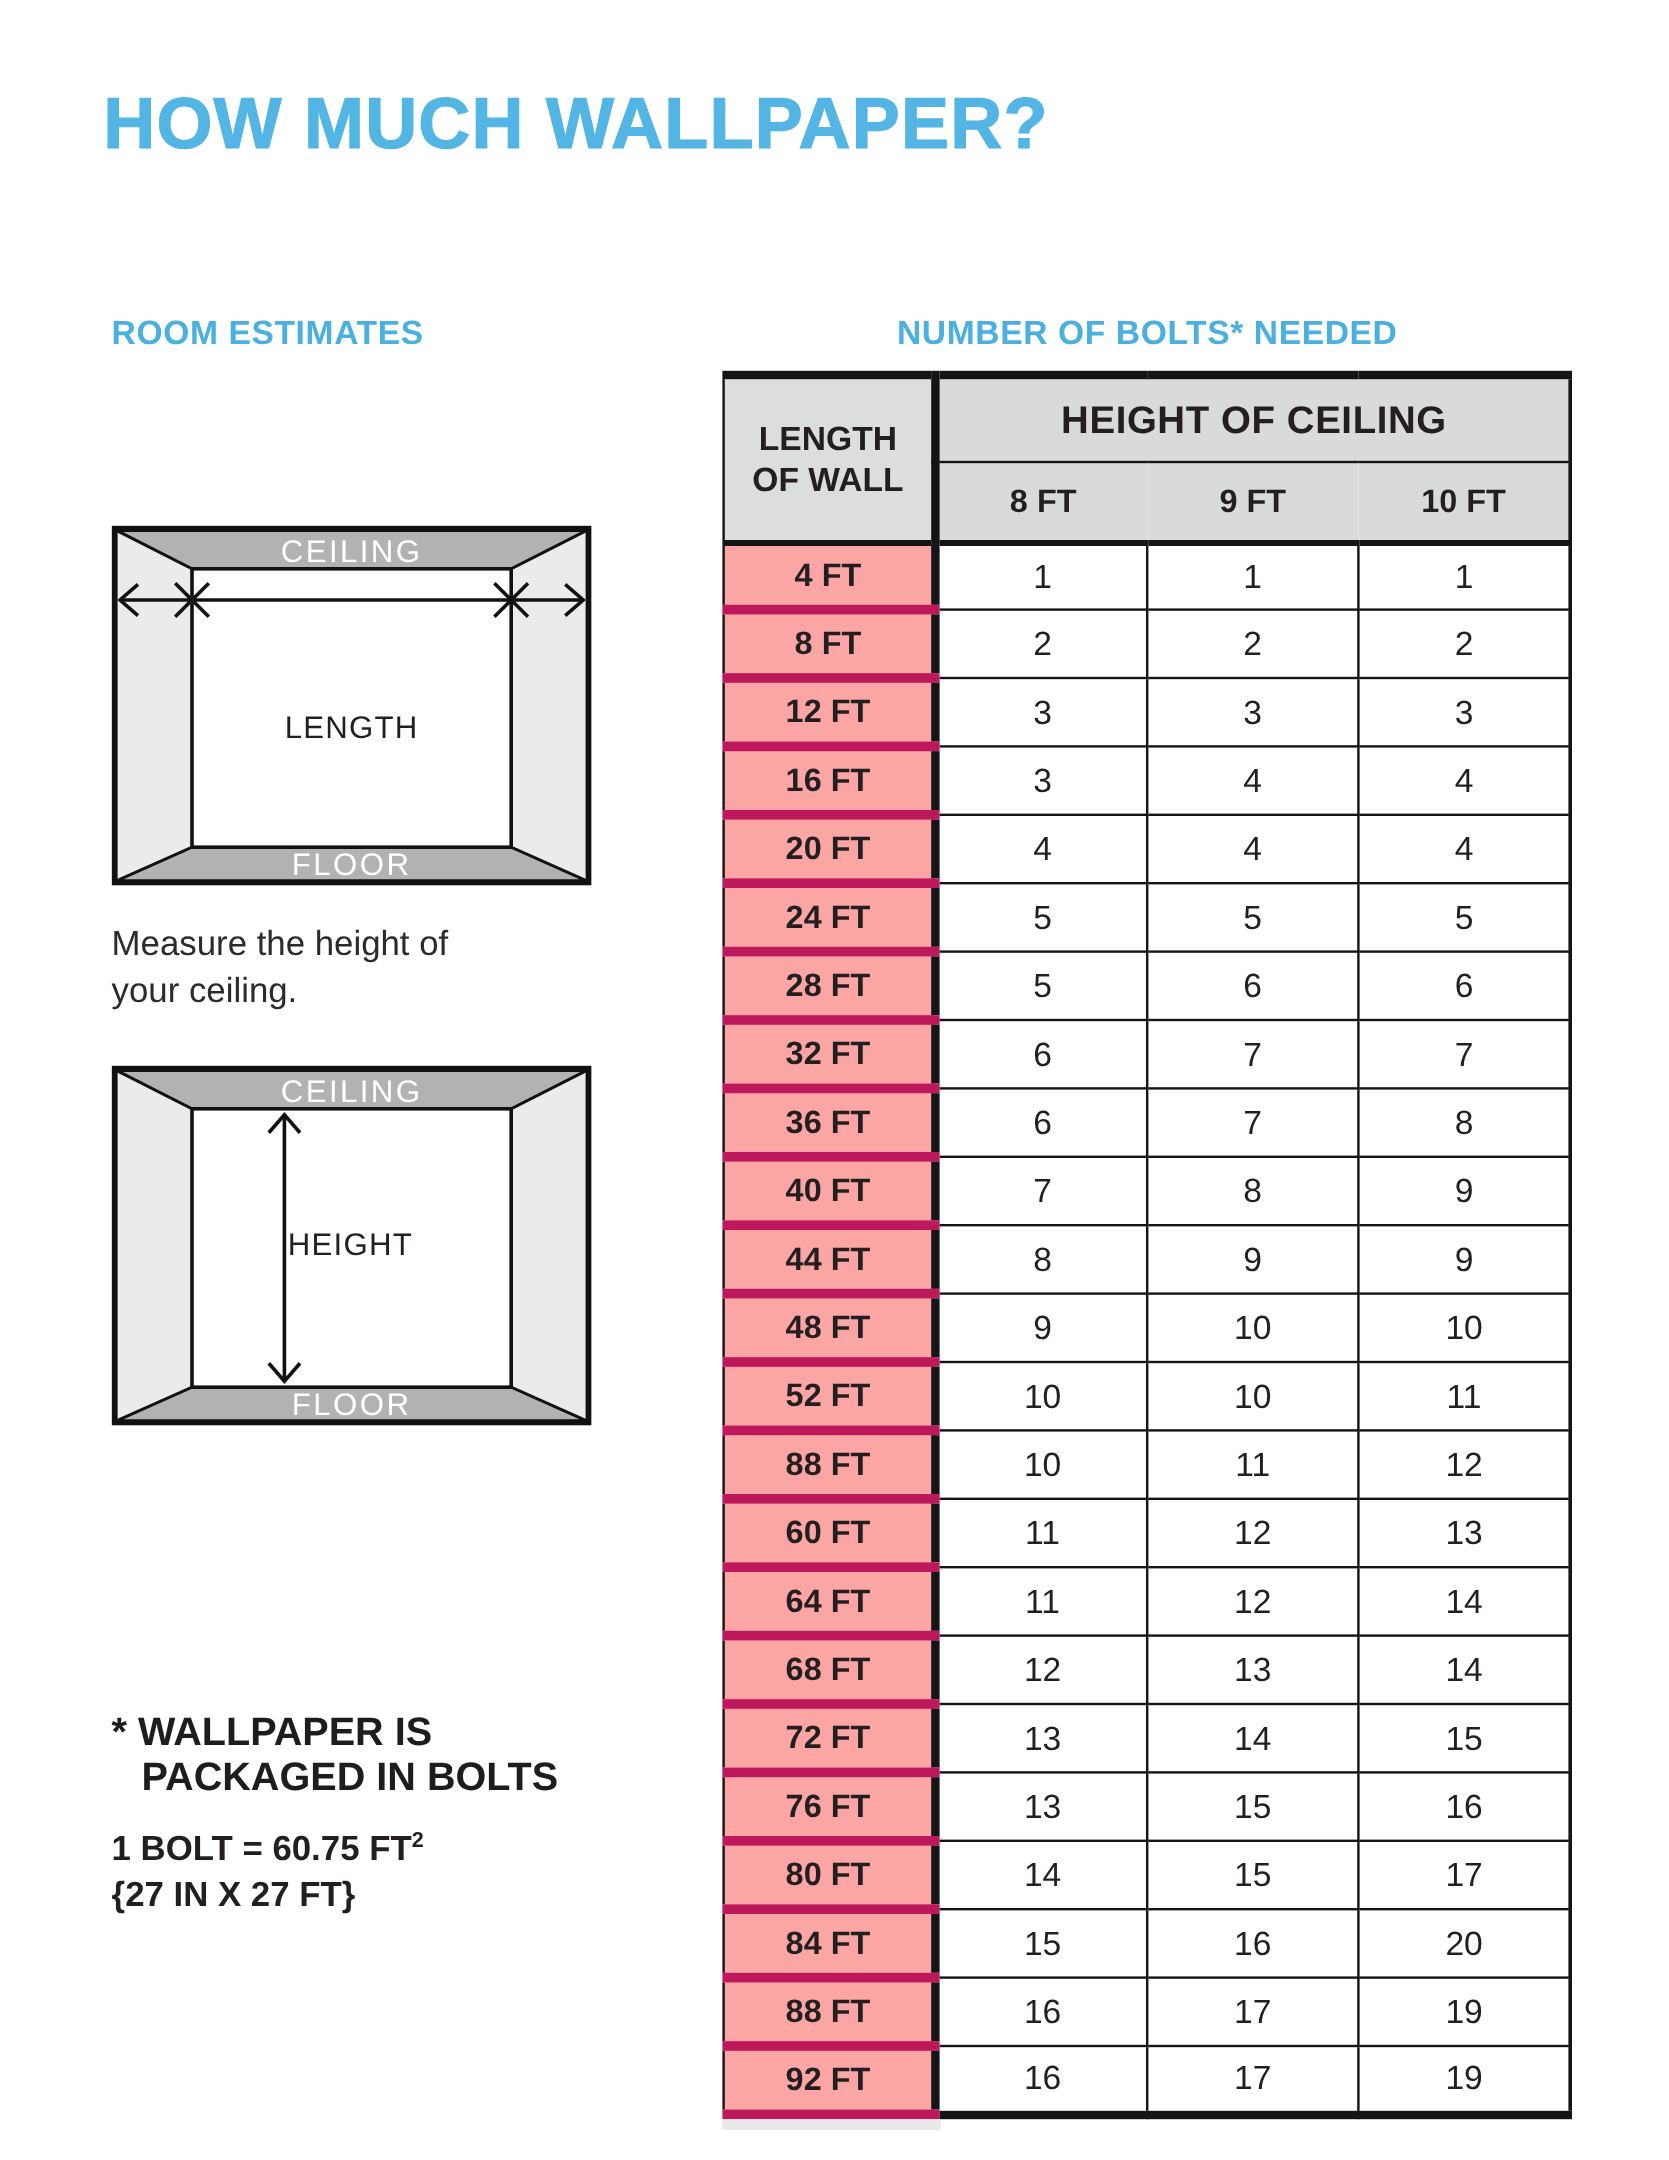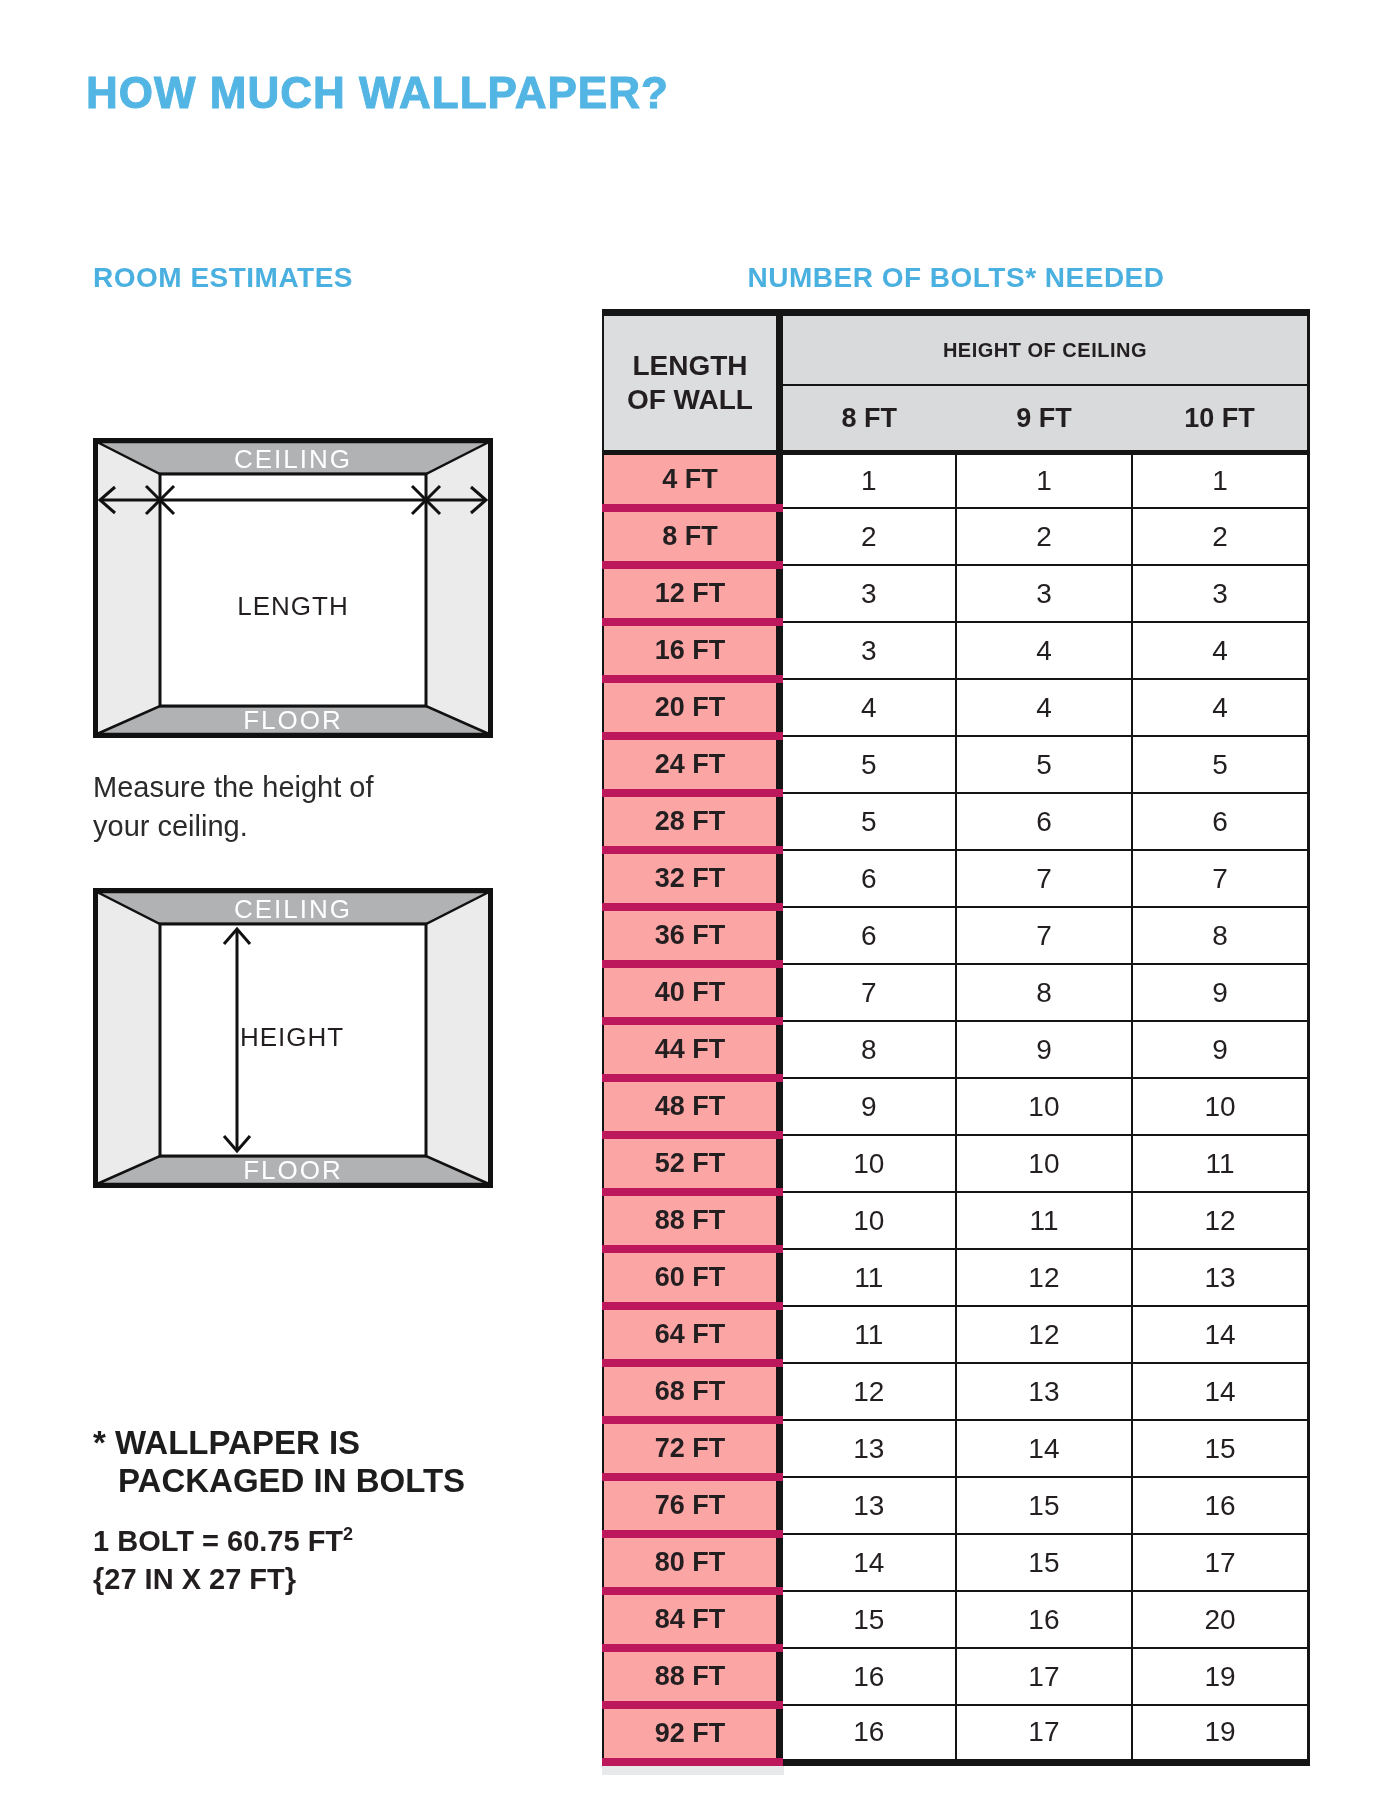--- a/index.html
+++ b/index.html
@@ -3,21 +3,21 @@
 <meta charset="utf-8">
 <style>
   html,body{margin:0;padding:0;background:#ffffff;}
   #canvas{
     position:relative;width:1391px;height:1800px;background:#fff;
     font-family:"Liberation Sans","DejaVu Sans",sans-serif;color:#231f20;overflow:hidden;
   }
   .abs{position:absolute;}
   
   #page-title{
-    left:86px;top:68px;font-size:44px;font-weight:bold;color:#53b5e3;
+    left:86px;top:68px;font-size:60px;font-weight:bold;color:#53b5e3;
     letter-spacing:1px;-webkit-text-stroke:1px #53b5e3;white-space:nowrap;
   }
   .section-heading{
     font-size:28px;font-weight:bold;color:#4ab0e0;letter-spacing:.5px;white-space:nowrap;
   }
   #room-estimates-heading{left:93px;top:262px;}
   #bolts-heading{left:602px;top:262px;width:708px;text-align:center;}
   
   .para{font-size:29px;line-height:39px;color:#2b2b2b;white-space:nowrap;}
   #p1{left:93px;top:315px;}
@@ -43,21 +43,21 @@
     border-top:7px solid #151515;border-bottom:7px solid #151515;
     border-left:2px solid #151515;border-right:3px solid #151515;
     background:#fff;
   }
   table.bolts th,table.bolts td{padding:0;text-align:center;vertical-align:middle;}
   th.corner{
     background:#dcddde;border-right:7px solid #151515;border-bottom:5px solid #151515;
     font-size:28px;font-weight:bold;line-height:34px;
   }
   th.group{
-    background:#d9dadb;height:68px;font-size:20px;font-weight:bold;
+    background:#d9dadb;height:68px;font-size:32px;font-weight:bold;
     border-bottom:2px solid #151515;letter-spacing:.5px;
   }
   th.sub{
     background:#d9dadb;height:64px;font-size:27px;font-weight:bold;
     border-bottom:5px solid #151515;
   }
   tbody th.rowlabel{
     background:#fca5a5;font-size:27px;font-weight:bold;height:49px;
     border-top:5px solid #151515;border-bottom:8px solid #be185d;
     border-right:7px solid #151515;

